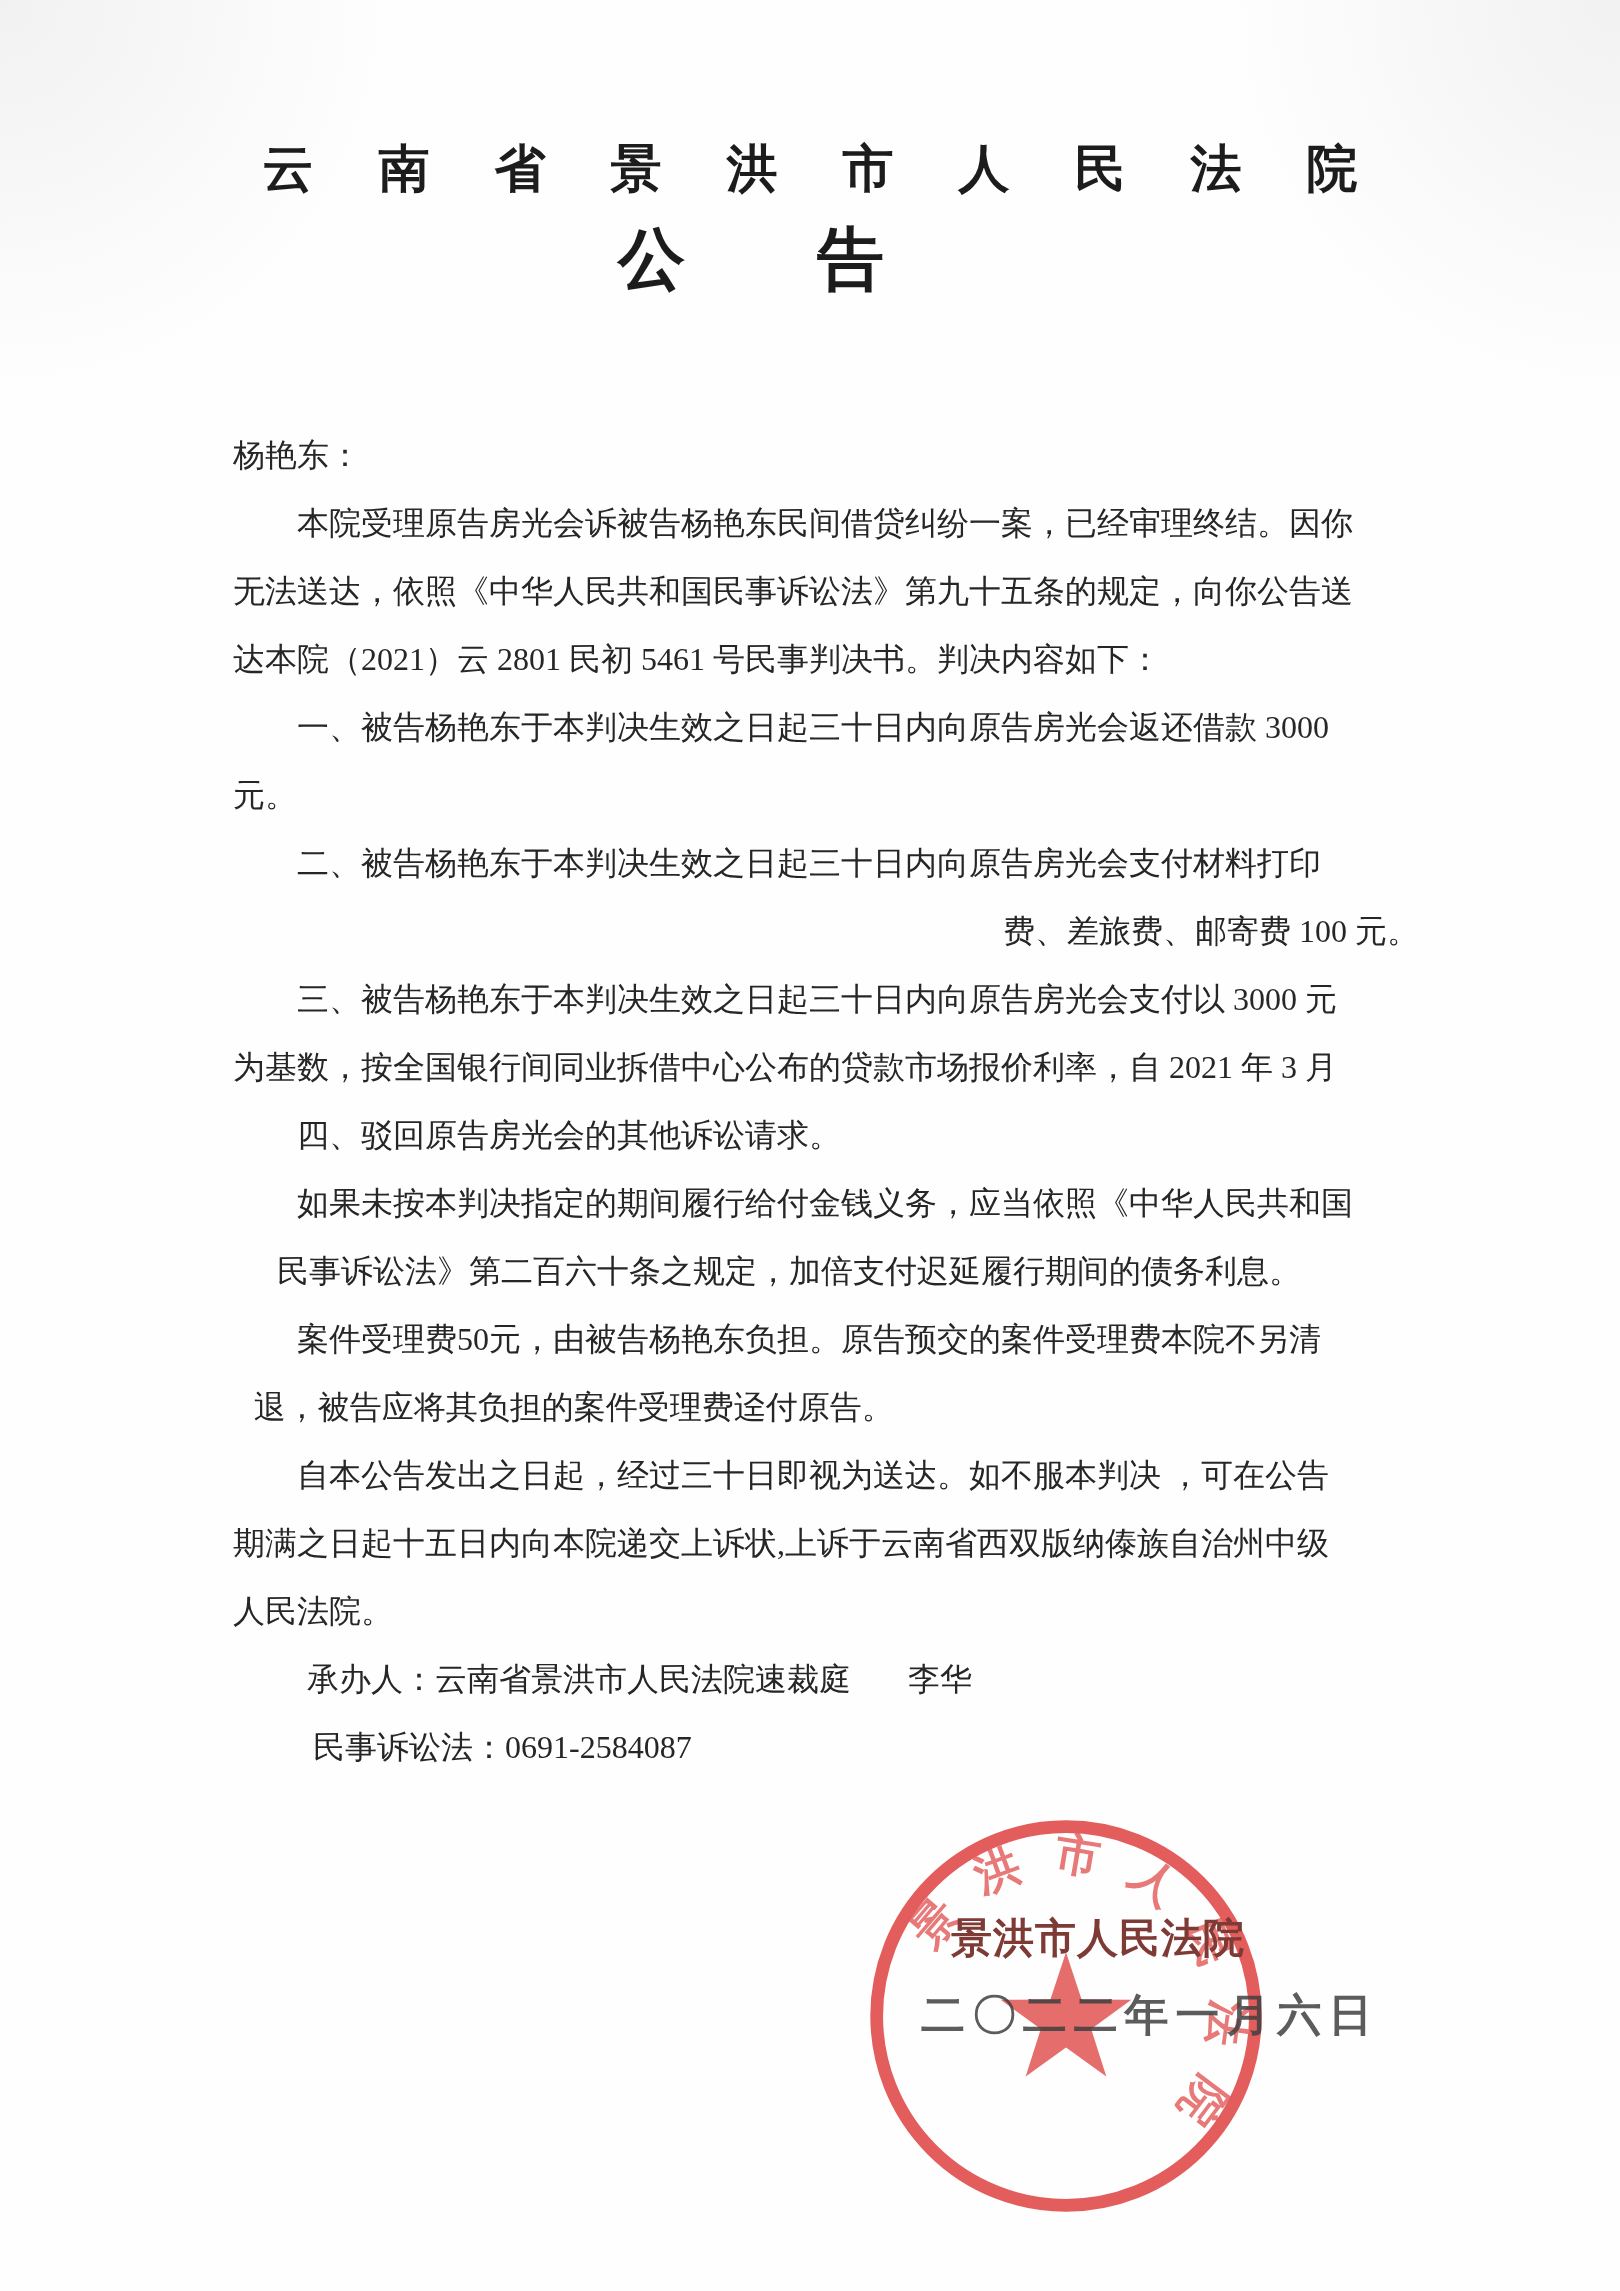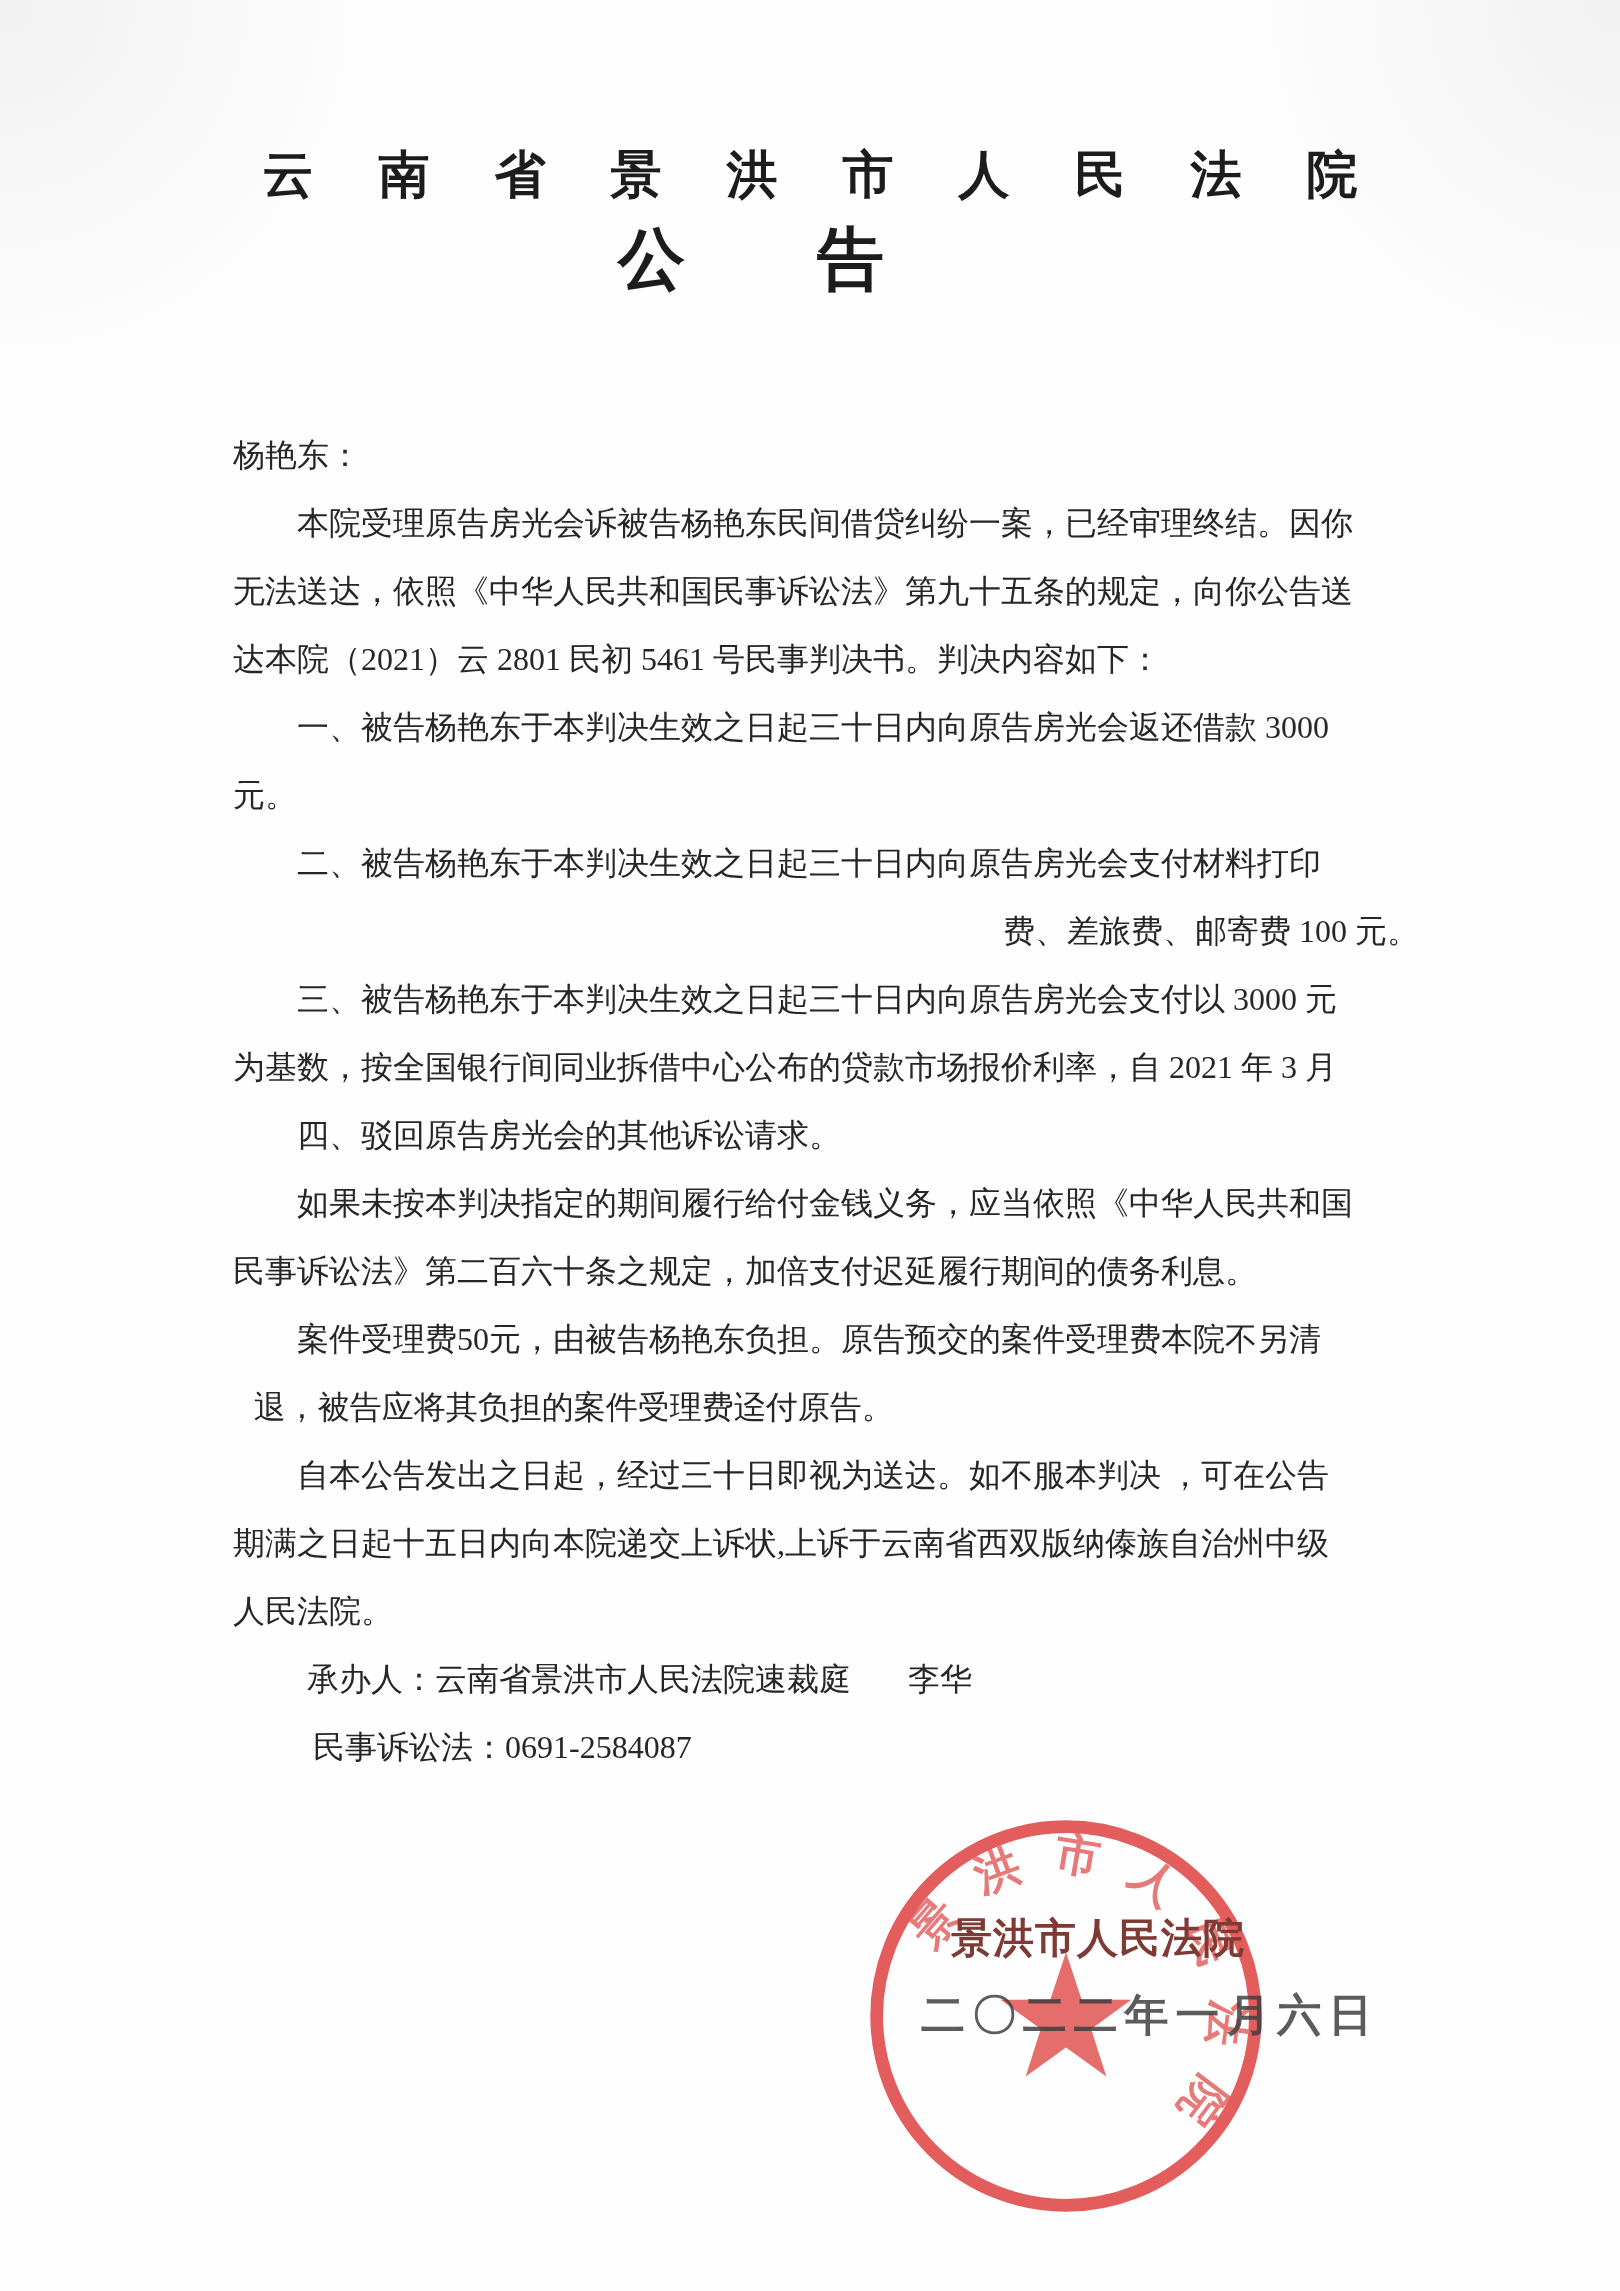--- a/index.html
+++ b/index.html
@@ -12,21 +12,21 @@
     color:#222;
   }
   
   .page::before{
     content:"";position:absolute;inset:0;pointer-events:none;
     background:
       radial-gradient(circle at 0% 0%, rgba(0,0,0,0.05), rgba(0,0,0,0) 14%),
       radial-gradient(circle at 100% 0%, rgba(0,0,0,0.05), rgba(0,0,0,0) 14%);
   }
   .court-title{
-    position:absolute;top:141px;left:0;right:0;margin:0;
+    position:absolute;top:135px;left:0;right:0;margin:0;
     text-align:center;white-space:nowrap;
     font-size:51px;font-weight:bold;color:#1c1c1c;
     letter-spacing:65px;text-indent:65px;
   }
   .notice-title{
     position:absolute;top:214px;left:618px;
     display:flex;gap:132px;
     font-size:67px;font-weight:bold;color:#1c1c1c;
   }
   .doc-body{
@@ -79,21 +79,21 @@
         <div class="line" style="padding-left: 0em;">无法送达，依照《中华人民共和国民事诉讼法》第九十五条的规定，向你公告送</div>
         <div class="line" style="padding-left: 0em;">达本院（2021）云 2801 民初 5461 号民事判决书。判决内容如下：</div>
         <div class="line" style="padding-left: 2em;">一、被告杨艳东于本判决生效之日起三十日内向原告房光会返还借款 3000</div>
         <div class="line" style="padding-left: 0em;">元。</div>
         <div class="line" style="padding-left: 2em;">二、被告杨艳东于本判决生效之日起三十日内向原告房光会支付材料打印</div>
         <div class="line" style="padding-left: 0em; text-align: right;">费、差旅费、邮寄费 100 元。</div>
         <div class="line" style="padding-left: 2em;">三、被告杨艳东于本判决生效之日起三十日内向原告房光会支付以 3000 元</div>
         <div class="line" style="padding-left: 0em;">为基数，按全国银行间同业拆借中心公布的贷款市场报价利率，自 2021 年 3 月</div>
         <div class="line" style="padding-left: 2em;">四、驳回原告房光会的其他诉讼请求。</div>
         <div class="line" style="padding-left: 2em;">如果未按本判决指定的期间履行给付金钱义务，应当依照《中华人民共和国</div>
-        <div class="line" style="padding-left: 0em;">民事诉讼法》第二百六十条之规定，加倍支付迟延履行期间的债务利息。</div>
+        <div class="line" style="padding-left: 0em; margin-left: 44px;">民事诉讼法》第二百六十条之规定，加倍支付迟延履行期间的债务利息。</div>
         <div class="line" style="padding-left: 2em;">案件受理费50元，由被告杨艳东负担。原告预交的案件受理费本院不另清</div>
         <div class="line" style="padding-left: 0.65em;">退，被告应将其负担的案件受理费迳付原告。</div>
         <div class="line" style="padding-left: 2em;">自本公告发出之日起，经过三十日即视为送达。如不服本判决 ，可在公告</div>
         <div class="line" style="padding-left: 0em;">期满之日起十五日内向本院递交上诉状,上诉于云南省西双版纳傣族自治州中级</div>
         <div class="line" style="padding-left: 0em;">人民法院。</div>
       </div>
 
     <div class="line handler-line">
       <span>承办人：</span><span>云南省景洪市人民法院速裁庭</span><span class="handler-name">李华</span>
     </div>

